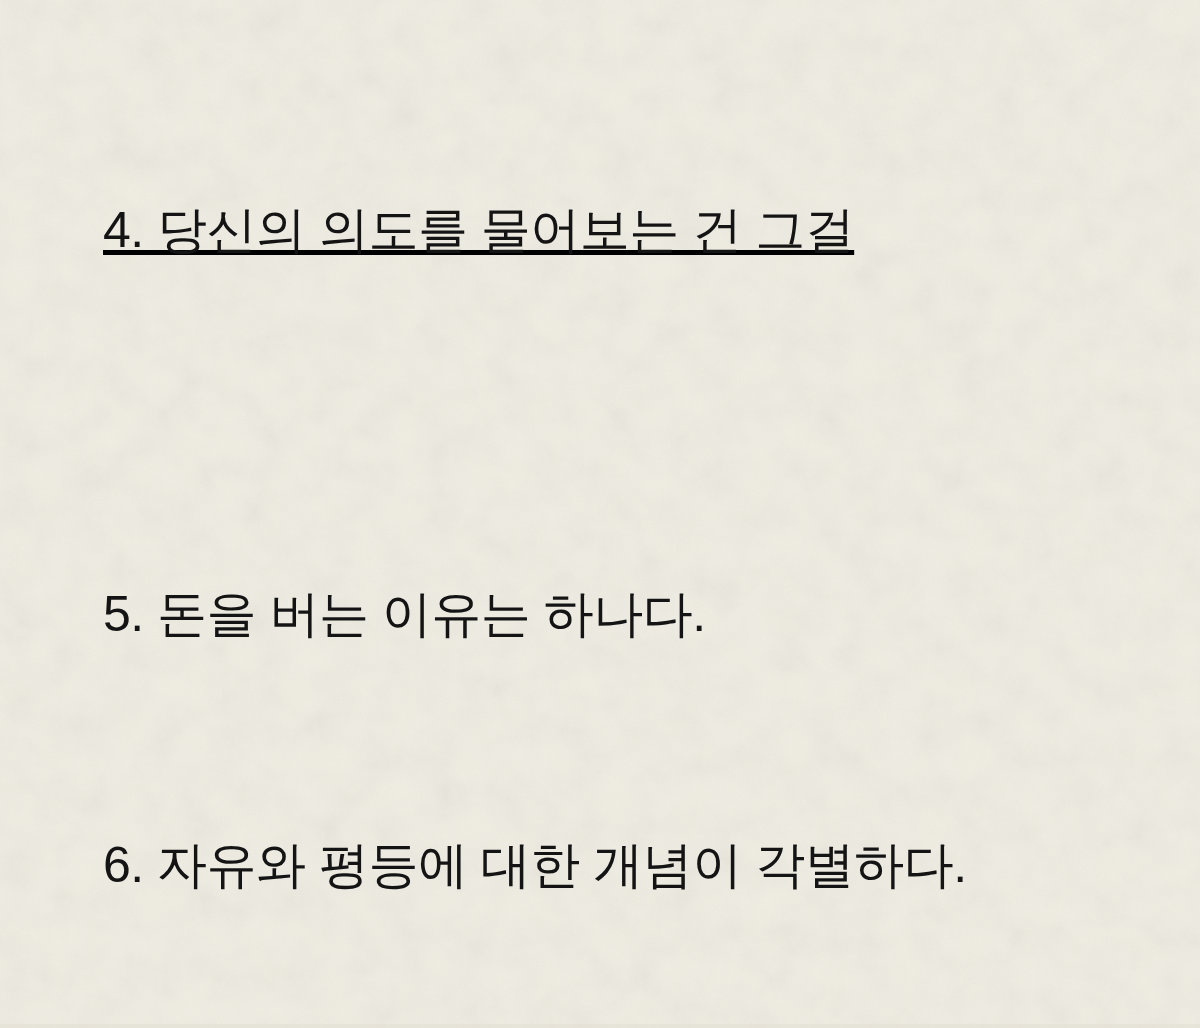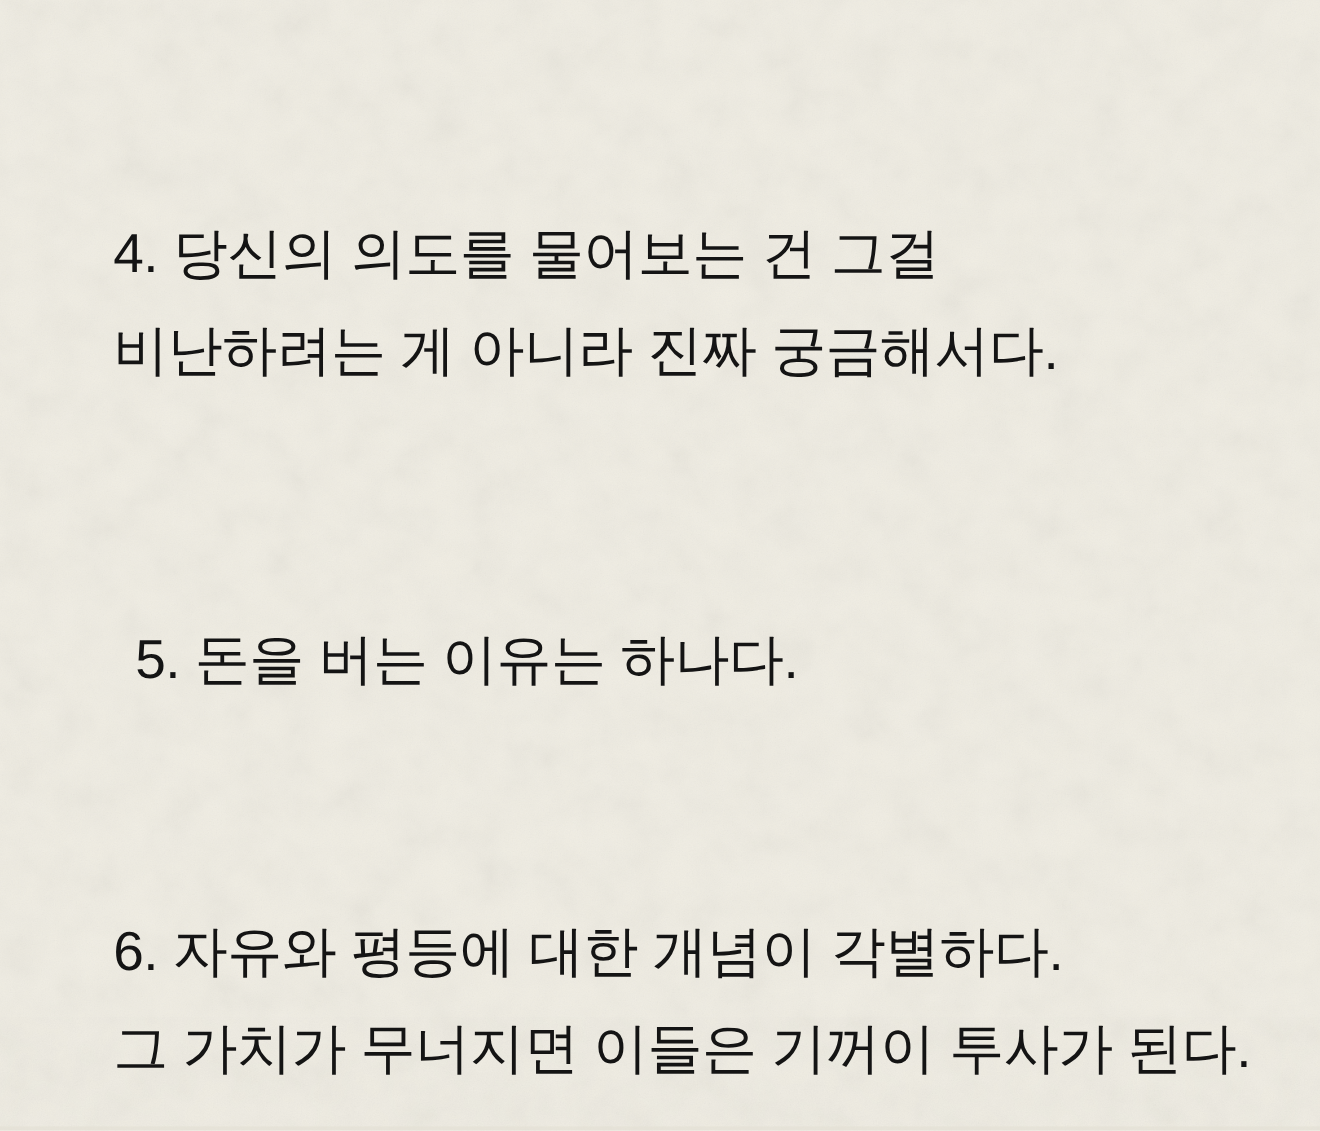--- a/index.html
+++ b/index.html
@@ -28,22 +28,22 @@
     position: absolute;
     left: 0;
     top: 0;
     width: 1200px;
     height: 1028px;
   }
   .note {
     position: absolute;
     left: 103px;
   }
-  .note-4 { top: 186px; }
-  .note-5 { top: 555px; margin-left: 20px; }
+  .note-4 { top: 186px; text-decoration: underline; }
+  .note-5 { top: 570px; }
   .note-6 { top: 821px; }
   .line {
     margin: 0;
     padding: 0;
     font-size: 50px;
     line-height: 88px;
     font-weight: 400;
     letter-spacing: -0.5px;
     color: #141414;
     white-space: nowrap;
@@ -69,26 +69,24 @@
     <rect width="1200" height="1028" fill="#f0ede3"></rect>
     <rect width="1200" height="1028" filter="url(#grainCoarse)" opacity="0.10"></rect>
     <rect width="1200" height="1028" filter="url(#grainFine)" opacity="0.06"></rect>
     <rect y="1024" width="1200" height="4" fill="#e2dfd3" opacity="0.6"></rect>
   </svg>
 
   <div class="text-layer">
 
     <section class="note note-4">
       <p class="line">4. 당신의 의도를 물어보는 건 그걸</p>
-      <p class="line">비난하려는 게 아니라 진짜 궁금해서다.</p>
     </section>
 
     <section class="note note-5">
       <p class="line">5. 돈을 버는 이유는 하나다.</p>
     </section>
 
     <section class="note note-6">
       <p class="line">6. 자유와 평등에 대한 개념이 각별하다.</p>
-      <p class="line">그 가치가 무너지면 이들은 기꺼이 투사가 된다.</p>
     </section>
 
   </div>
 </div>
 
 </body></html>

